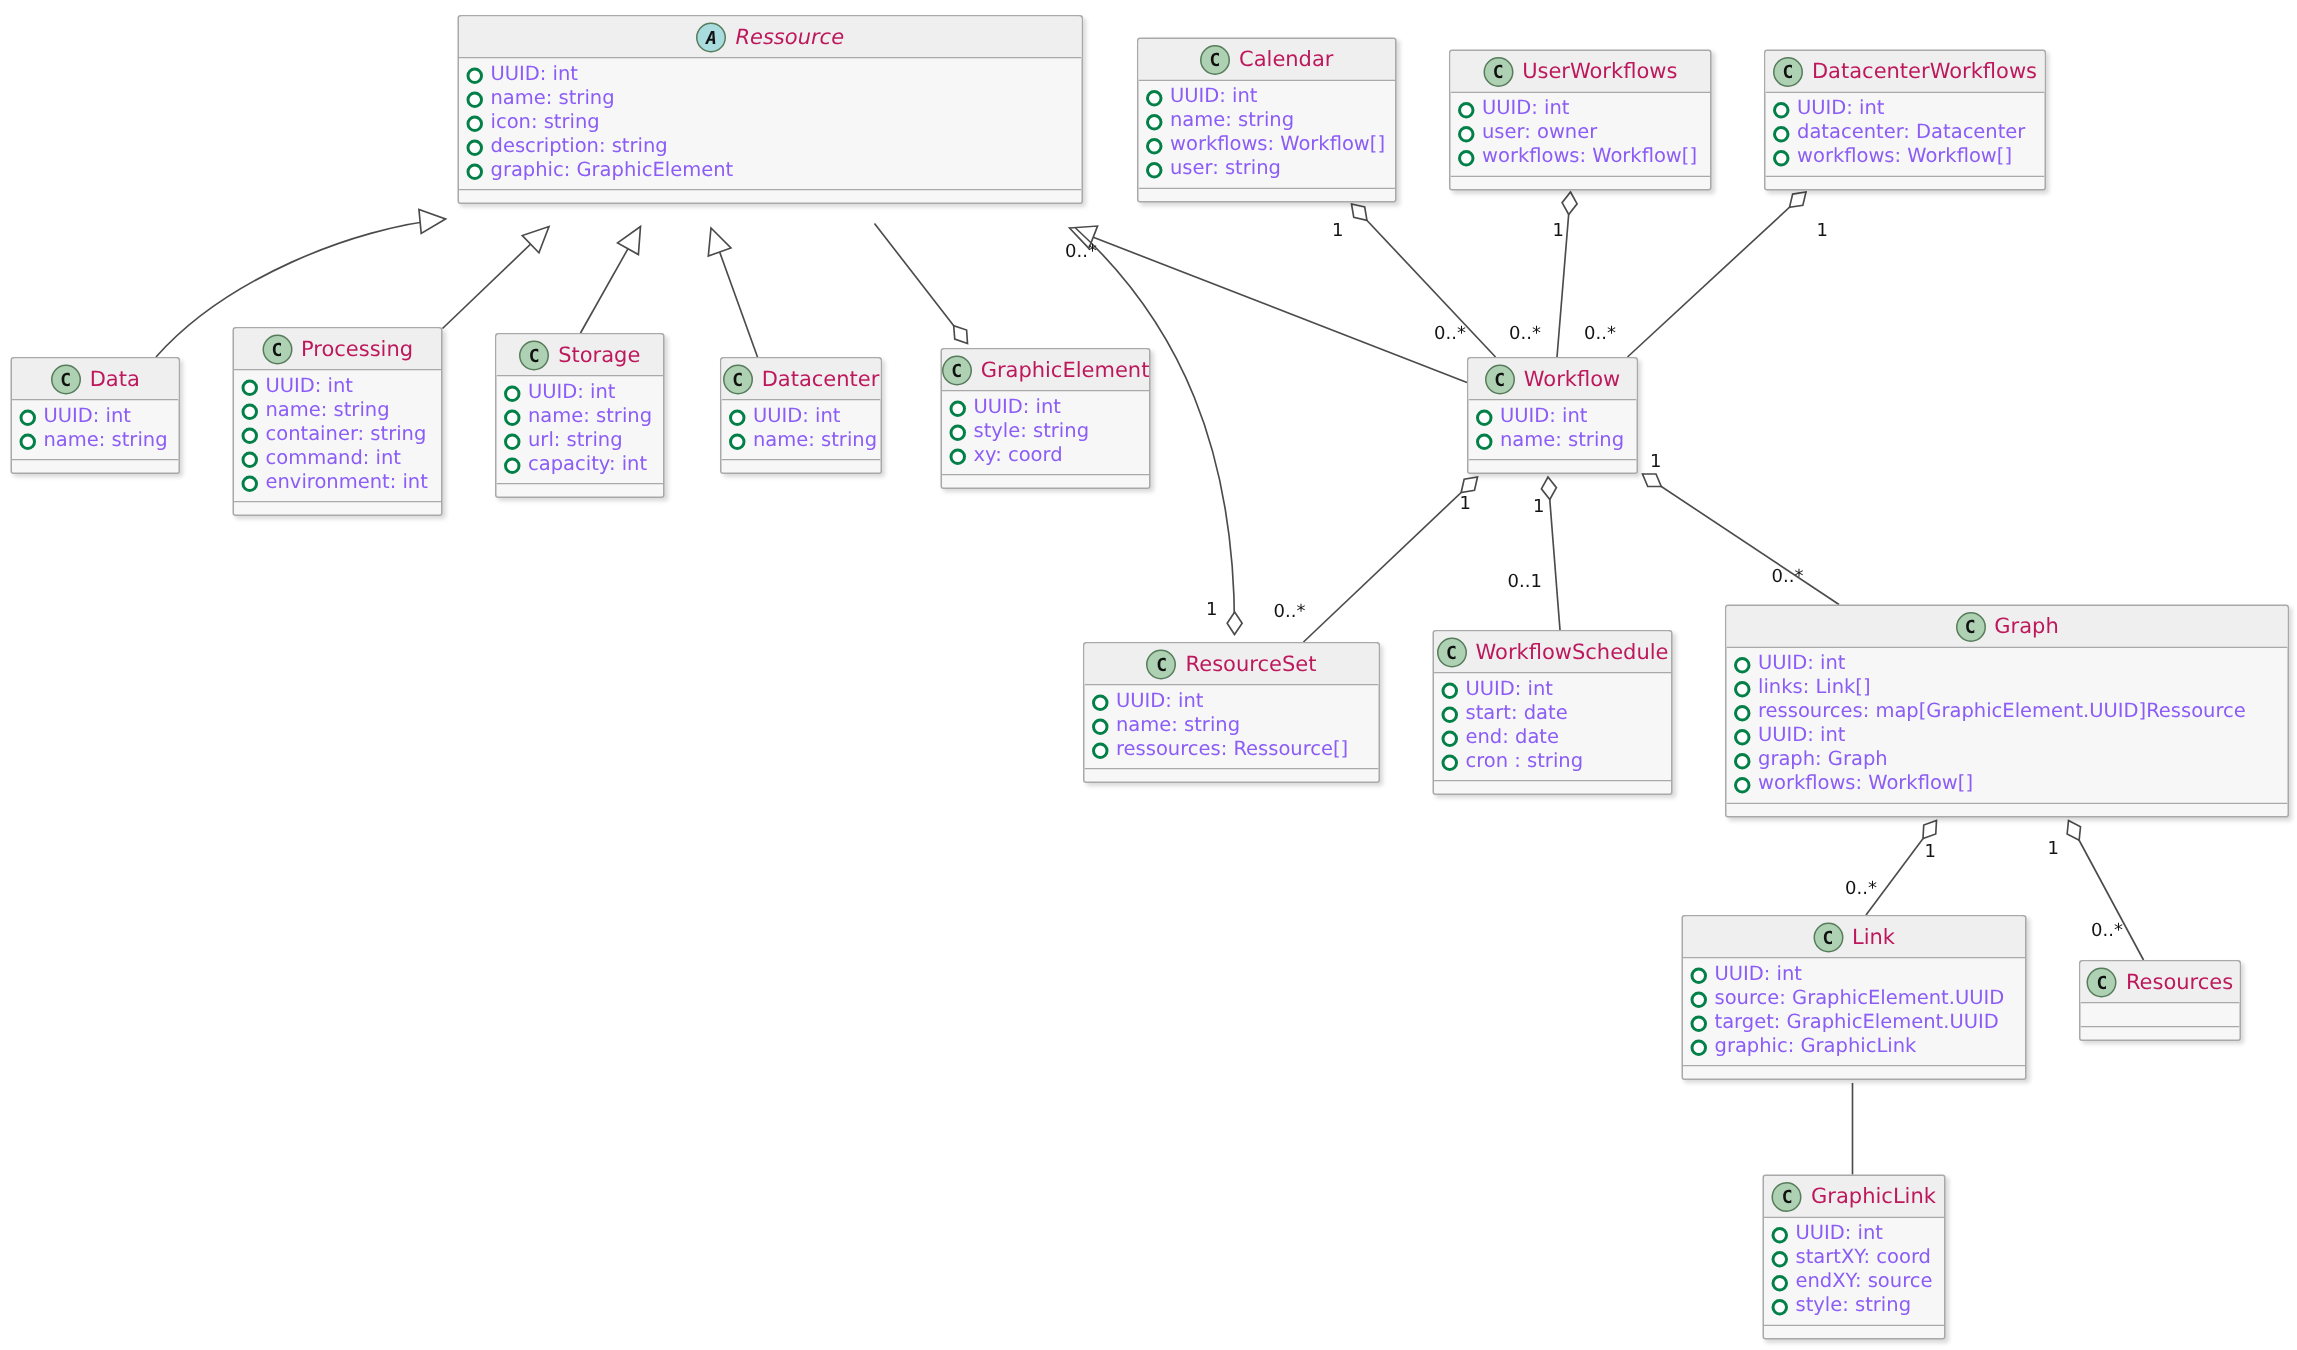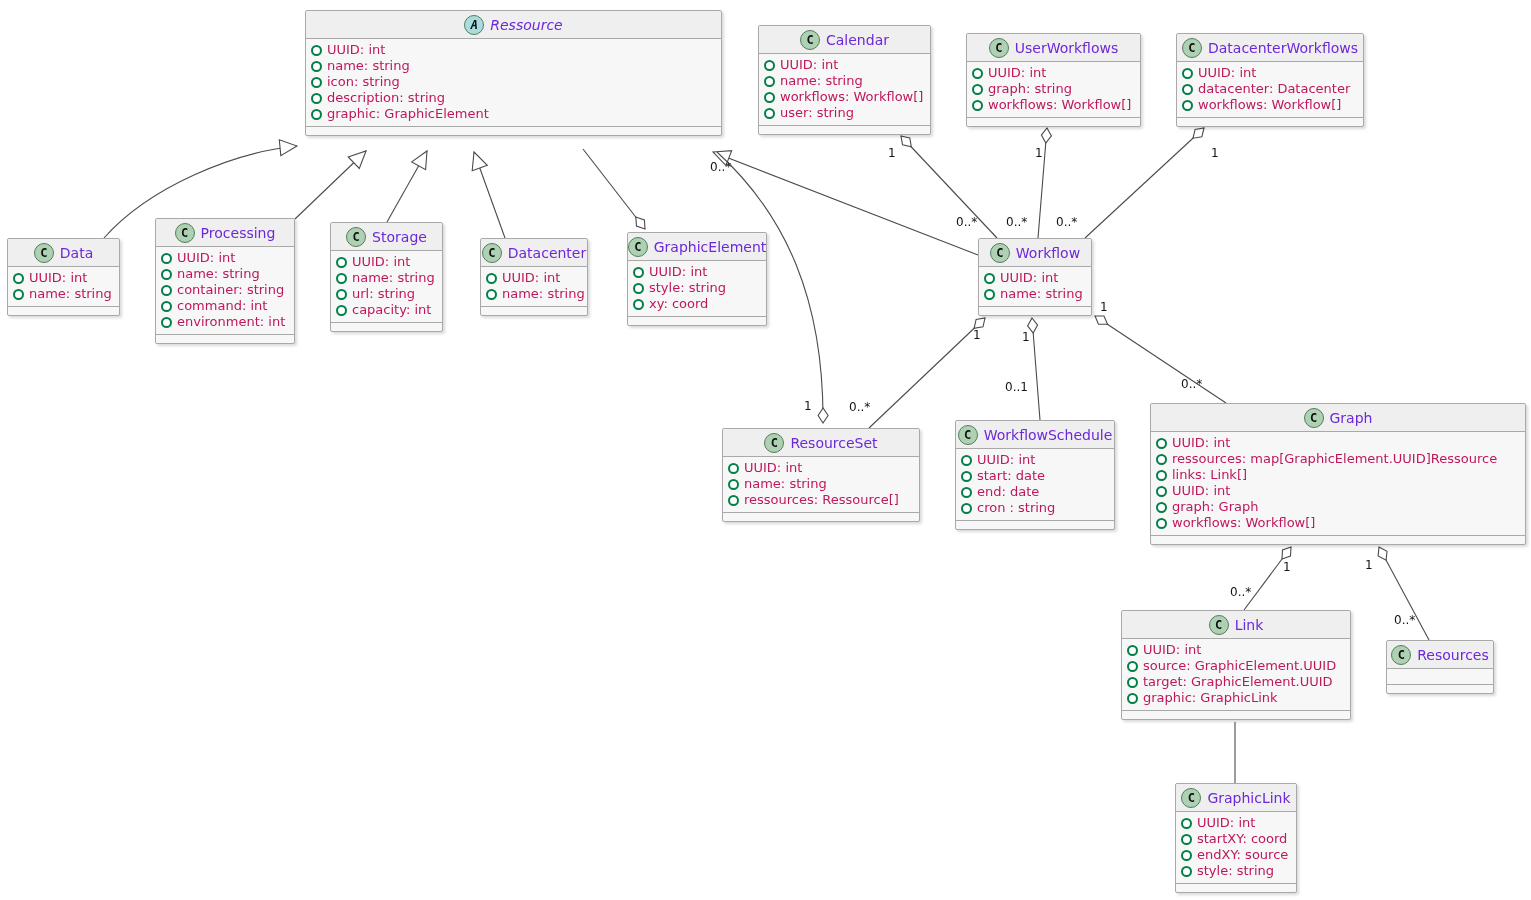--- a/index.html
+++ b/index.html
@@ -12,24 +12,24 @@
   .cls{position:absolute;background:var(--class-body-bg);border:1px solid var(--class-border);
        border-radius:2px;box-shadow:2px 2px 3px var(--shadow);box-sizing:border-box;}
   .cls-header{background:var(--class-header-bg);border-bottom:1px solid var(--class-border);
        display:flex;align-items:center;justify-content:center;gap:6px;height:27px;
        border-radius:2px 2px 0 0;}
   .cls-circle{display:inline-flex;align-items:center;justify-content:center;width:18px;height:18px;
        border-radius:50%;background:var(--circle-class-bg);border:1px solid var(--circle-ring);
        font-family:"DejaVu Sans Mono","Liberation Mono",monospace;font-weight:bold;font-size:12px;
        color:#111;flex:0 0 auto;}
   .cls-circle.abstract{background:var(--circle-abstract-bg);font-style:italic;}
-  .cls-name{font-size:14px;color:#6d28d9;white-space:nowrap;}
+  .cls-name{font-size:14px;color:#be185d;white-space:nowrap;}
   .cls-name.italic{font-style:italic;}
   .cls-attrs{padding:3px 5px 4px 5px;min-height:8px;}
-  .cls-attr{display:flex;align-items:center;gap:5px;line-height:16px;font-size:13px;color:#be185d;
+  .cls-attr{display:flex;align-items:center;gap:5px;line-height:16px;font-size:13px;color:#8b5cf6;
        white-space:nowrap;}
   .field-dot{display:inline-block;width:7px;height:7px;border-radius:50%;background:#fff;
        border:2px solid var(--field-dot);flex:0 0 auto;}
   .cls-methods{border-top:1px solid var(--class-border);height:8px;border-radius:0 0 2px 2px;}
   .mult-label{position:absolute;font-size:12px;color:var(--label-color);white-space:nowrap;}
 </style>
 </head>
 <body>
 
 <div id="canvas">
@@ -126,21 +126,21 @@
           <span class="cls-circle">C</span>
           <span class="cls-name">UserWorkflows</span>
         </div>
         <div class="cls-attrs">
           <div class="cls-attr">
             <span class="field-dot"></span>
             <span>UUID: int</span>
           </div>
           <div class="cls-attr">
             <span class="field-dot"></span>
-            <span>graph: string</span>
+            <span>user: owner</span>
           </div>
           <div class="cls-attr">
             <span class="field-dot"></span>
             <span>workflows: Workflow[]</span>
           </div>
         </div>
         <div class="cls-methods"></div>
       </div>
       <div class="cls" style="left: 1176px; top: 33px; width: 188px;">
         <div class="cls-header">
@@ -340,25 +340,25 @@
           <span class="cls-circle">C</span>
           <span class="cls-name">Graph</span>
         </div>
         <div class="cls-attrs">
           <div class="cls-attr">
             <span class="field-dot"></span>
             <span>UUID: int</span>
           </div>
           <div class="cls-attr">
             <span class="field-dot"></span>
+            <span>links: Link[]</span>
+          </div>
+          <div class="cls-attr">
+            <span class="field-dot"></span>
             <span>ressources: map[GraphicElement.UUID]Ressource</span>
-          </div>
-          <div class="cls-attr">
-            <span class="field-dot"></span>
-            <span>links: Link[]</span>
           </div>
           <div class="cls-attr">
             <span class="field-dot"></span>
             <span>UUID: int</span>
           </div>
           <div class="cls-attr">
             <span class="field-dot"></span>
             <span>graph: Graph</span>
           </div>
           <div class="cls-attr">

